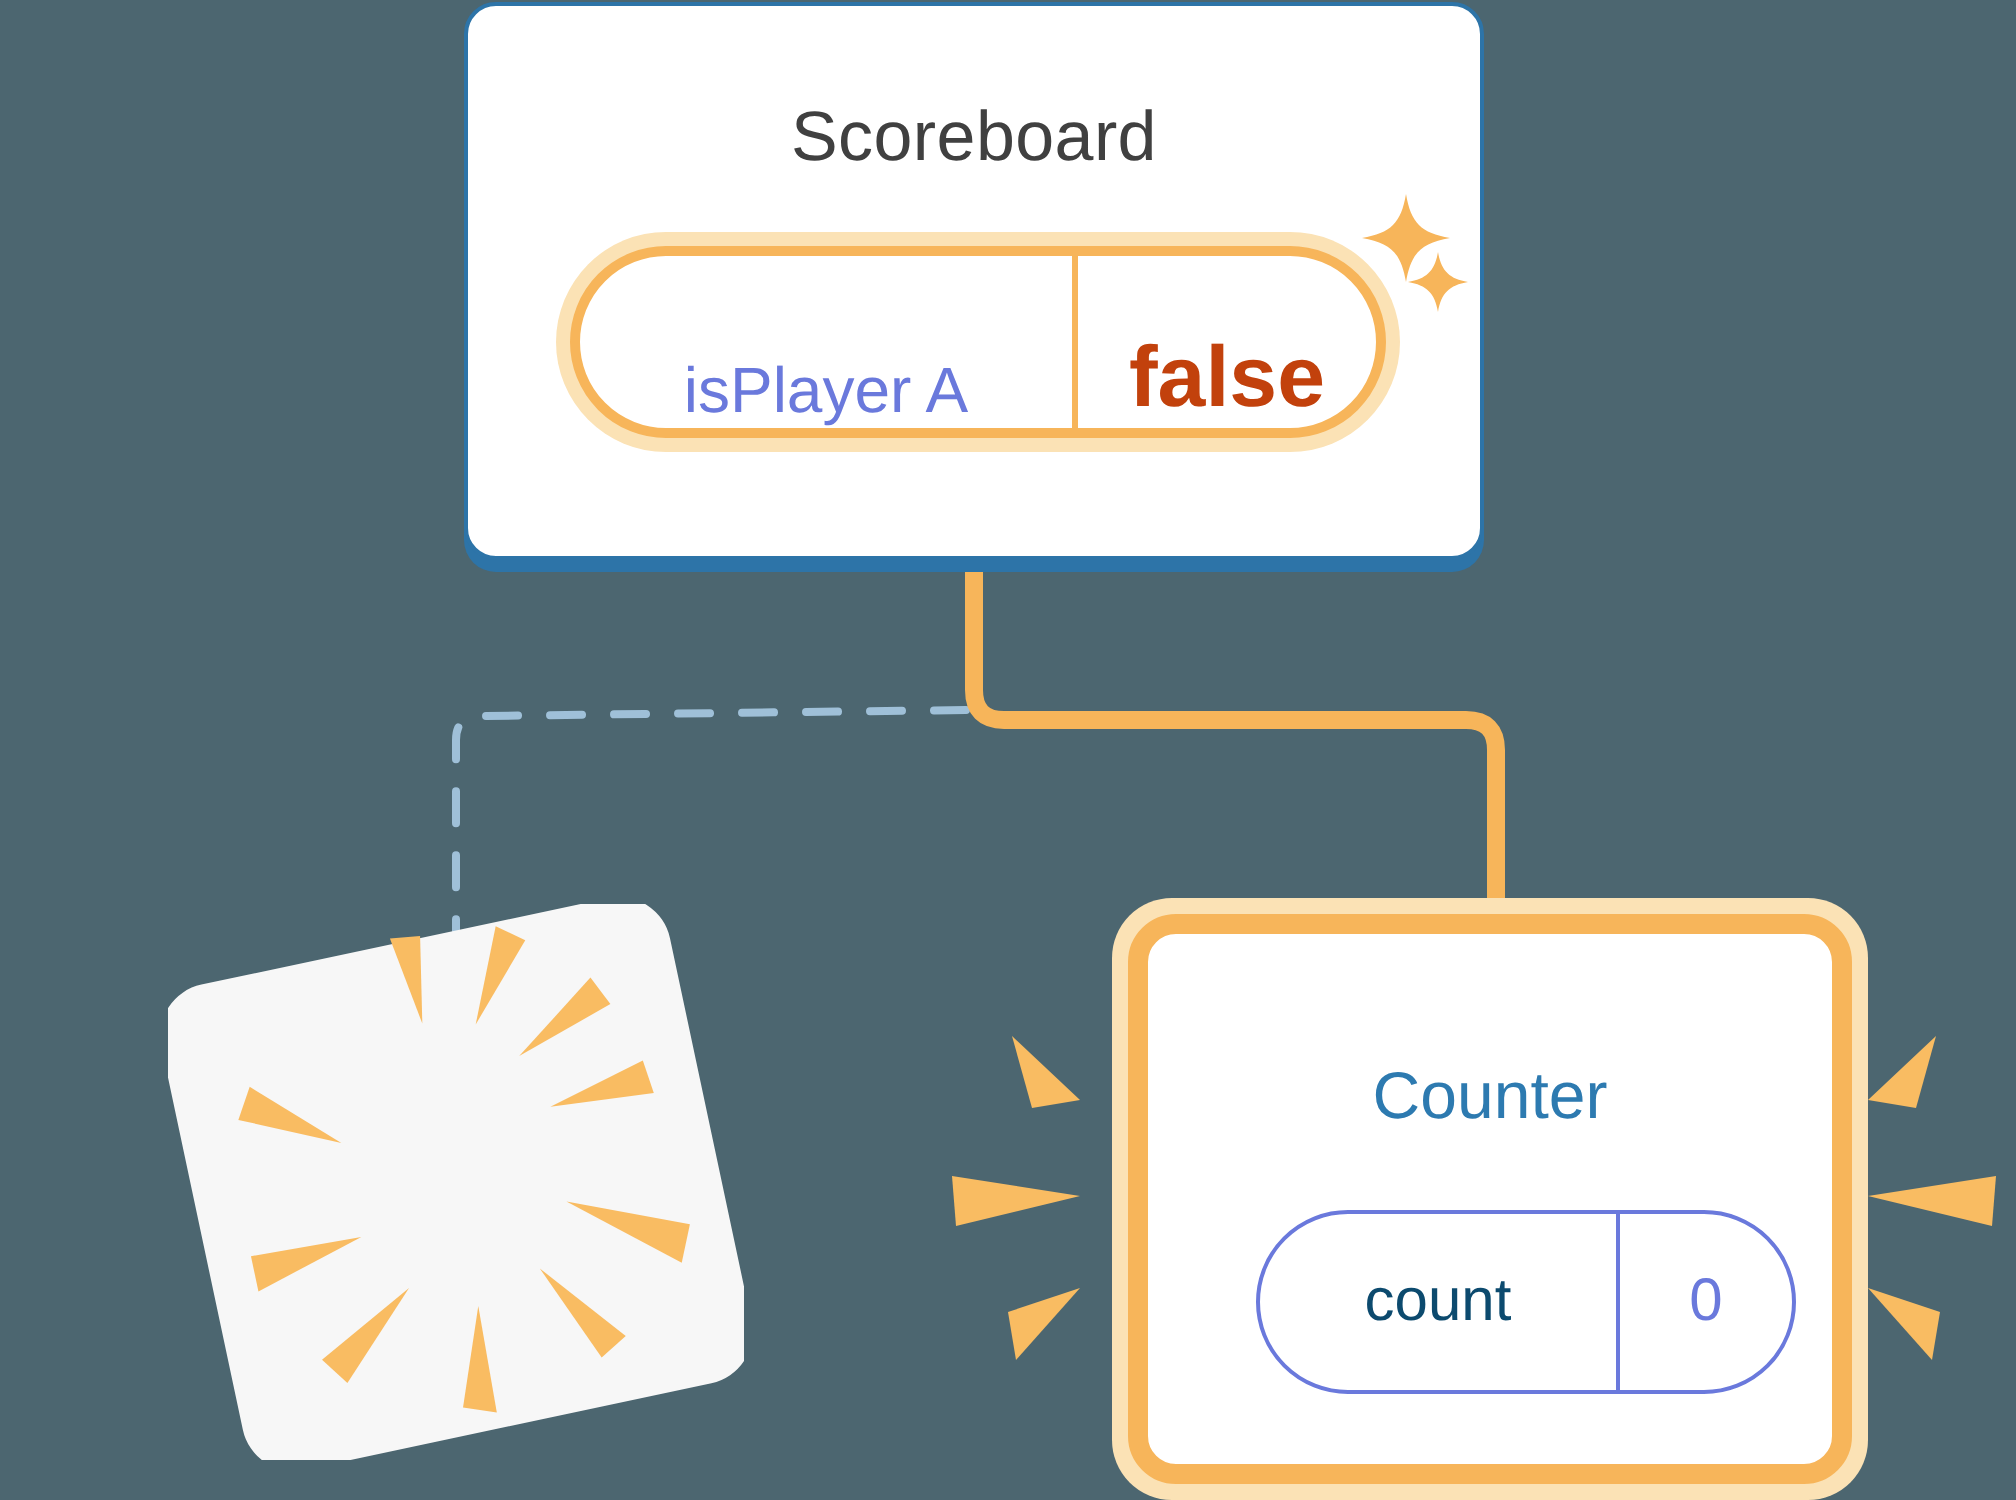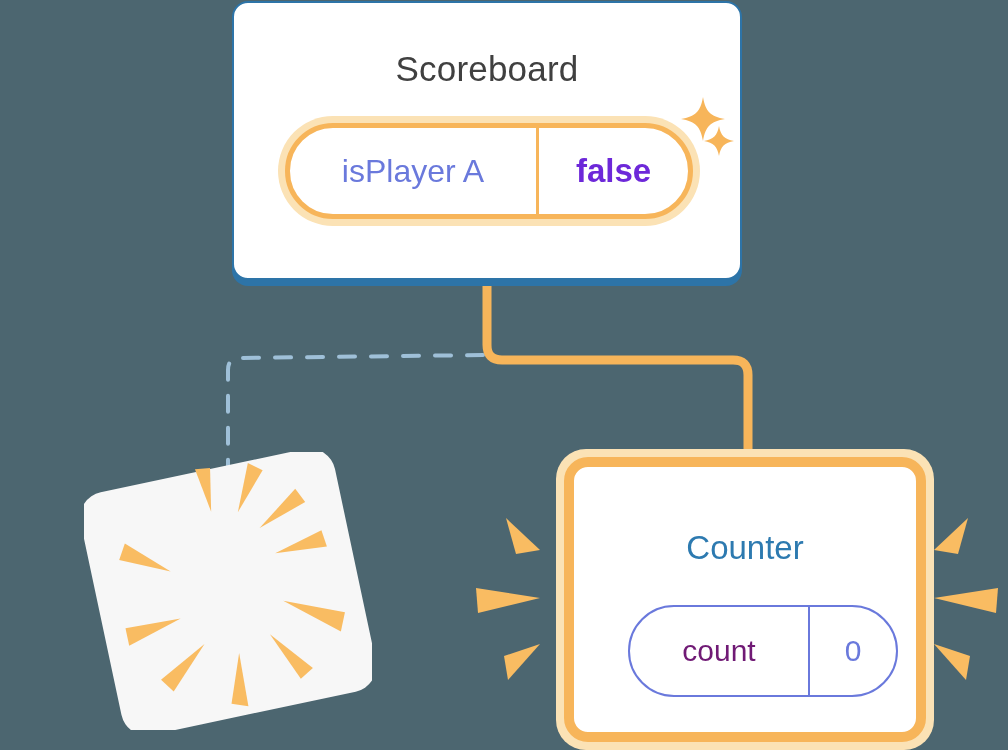--- a/index.html
+++ b/index.html
@@ -73,43 +73,43 @@
     width: 408px;
     height: 96px;
     border: 5px solid #f8b košt;
     box-sizing: border-box;
   }
   #scoreboard-pill {
     border: 5px solid #f7b55a;
     background: #ffffff;
     border-radius: 48px;
     display: flex;
-    align-items: center;
+    align-items: flex-end;
   }
   #scoreboard-pill .pill-key {
     flex: 0 0 246px;
     display: flex;
     align-items: center;
     justify-content: center;
     font-size: 32px;
     color: #6a79dc;
   }
   #scoreboard-pill .pill-div {
     width: 3px;
     background: #f7b55a;
     align-self: stretch;
   }
   #scoreboard-pill .pill-val {
     flex: 1 1 auto;
     display: flex;
     align-items: center;
     justify-content: center;
-    font-size: 33px;
+    font-size: 43px;
     font-weight: bold;
-    color: #6d28d9;
+    color: #c2410c;
   }
 
   
   .sparkle {
     position: absolute;
     pointer-events: none;
   }
 
   
   #counter-card {
@@ -155,21 +155,21 @@
     box-sizing: border-box;
     display: flex;
     align-items: stretch;
   }
   #counter-pill .pill-key {
     flex: 0 0 178px;
     display: flex;
     align-items: center;
     justify-content: center;
     font-size: 30px;
-    color: #701a75;
+    color: #0c4a6e;
   }
   #counter-pill .pill-div {
     width: 2px;
     background: #6a79dc;
     align-self: stretch;
   }
   #counter-pill .pill-val {
     flex: 1 1 auto;
     display: flex;
     align-items: center;

